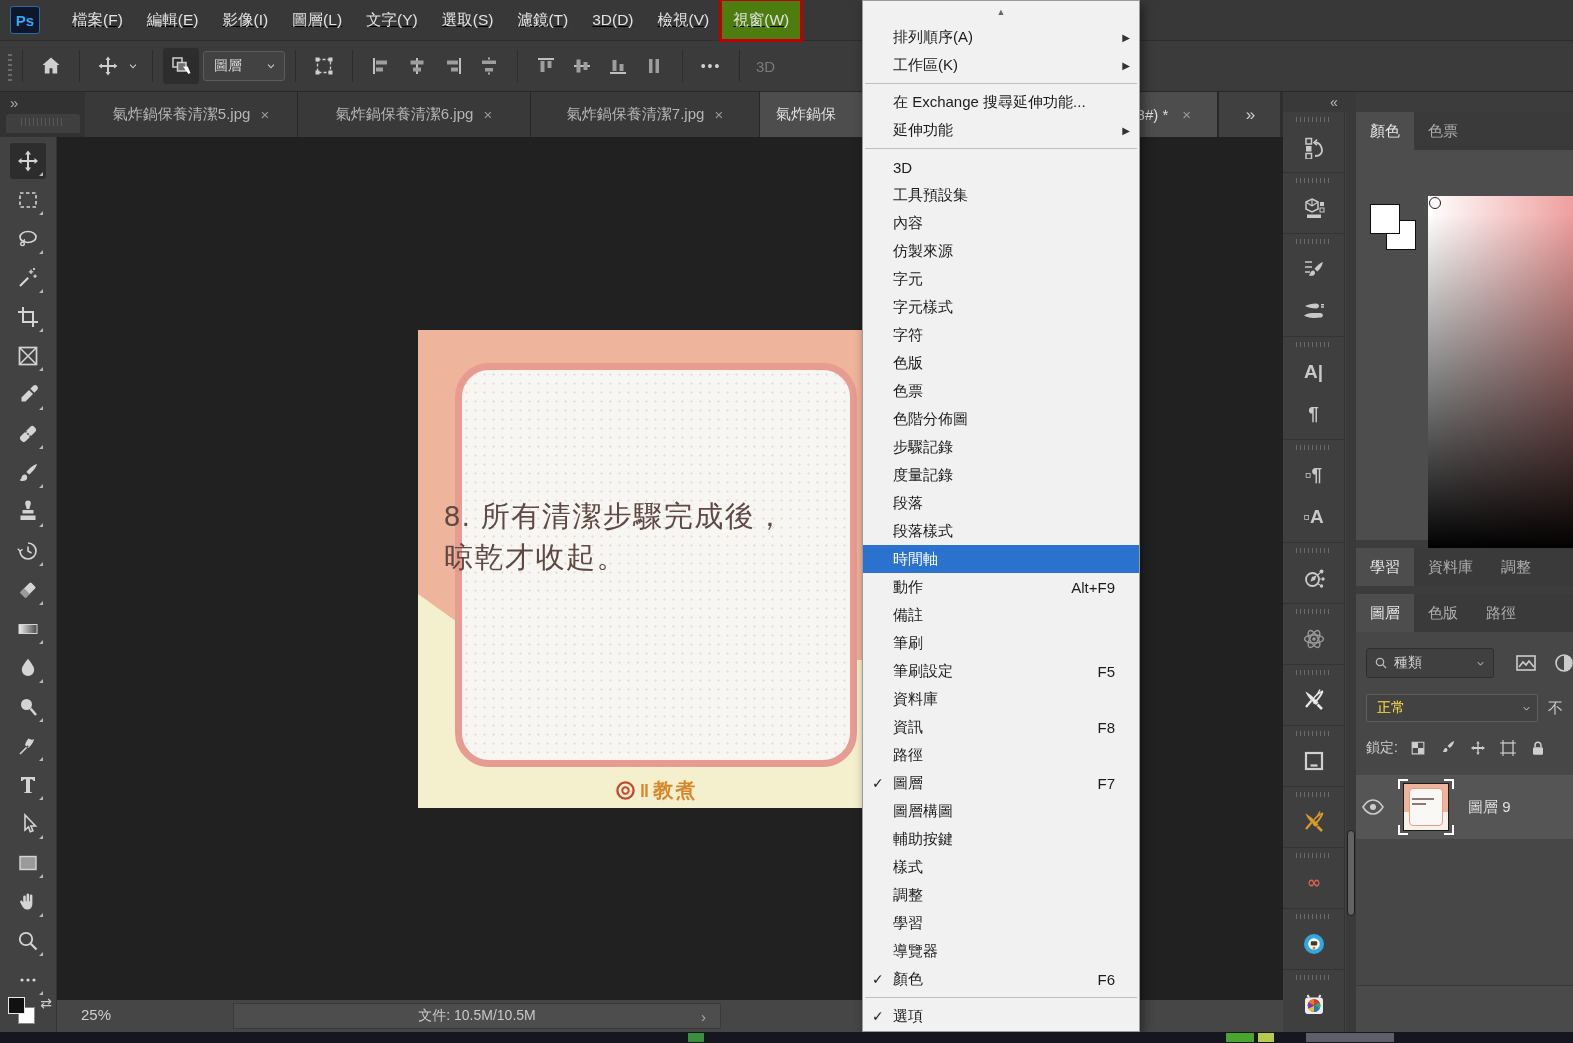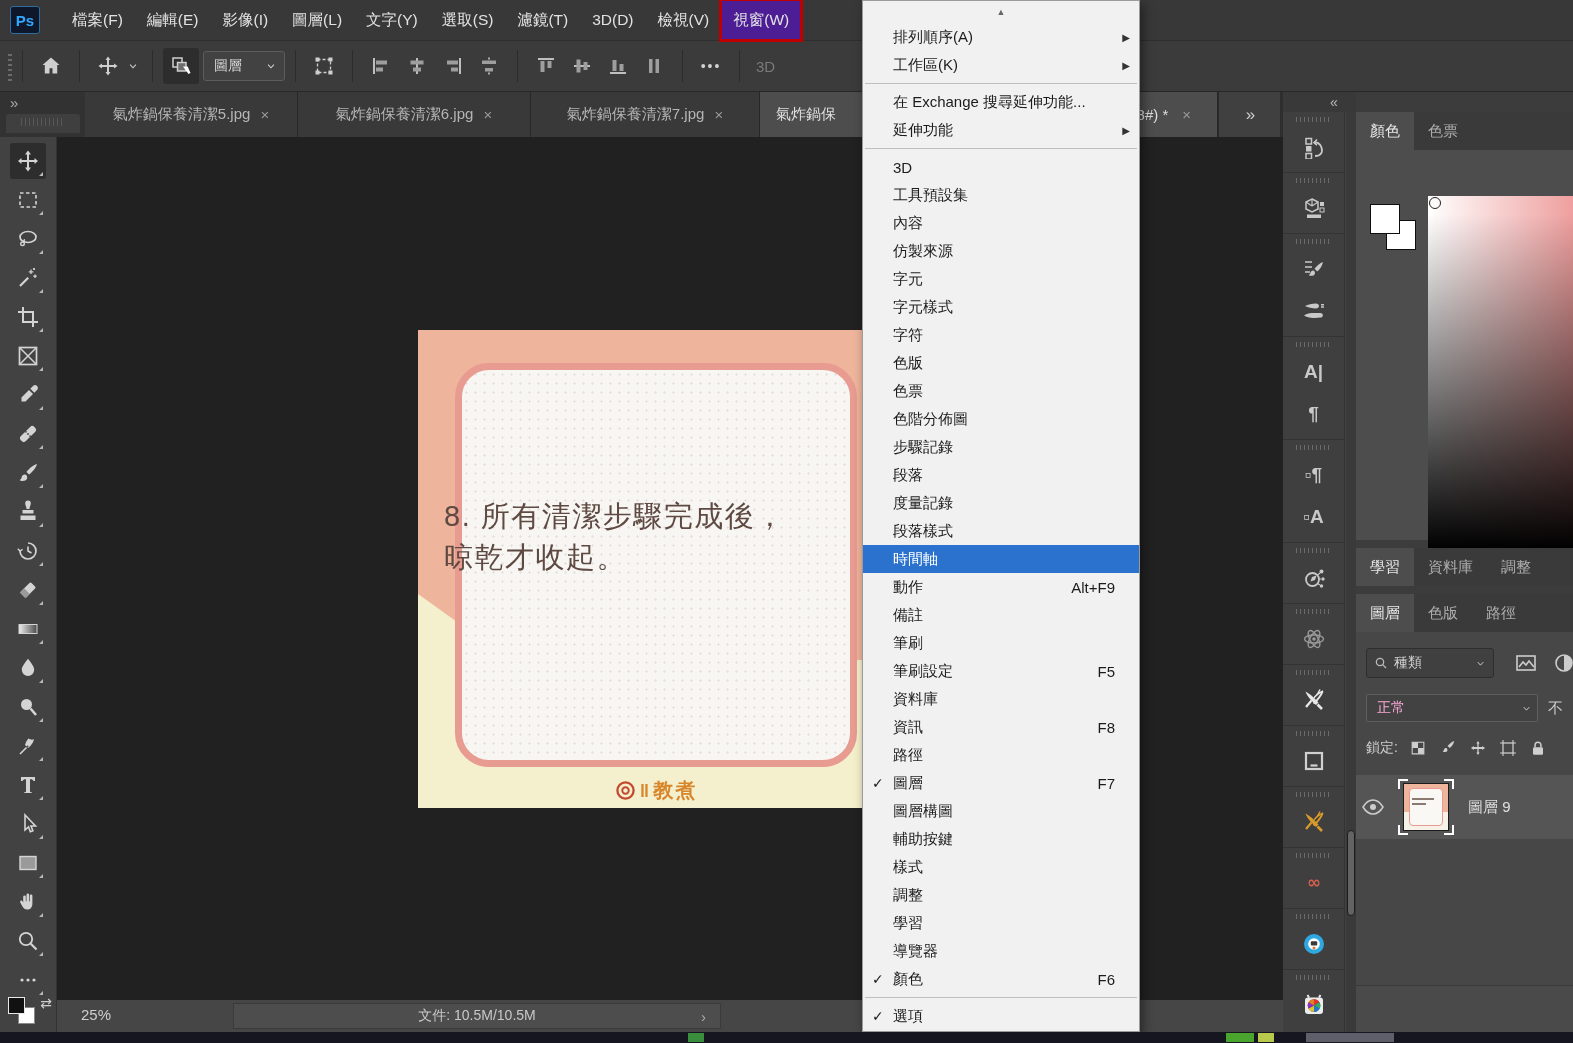--- a/index.html
+++ b/index.html
@@ -3,23 +3,23 @@
 <meta charset="utf-8">
 <style>
   * { margin:0; padding:0; box-sizing:border-box; }
   html,body { background:#1a1a1a; }
   body { font-family:"Liberation Sans","DejaVu Sans",sans-serif; }
   #root { position:relative; width:1573px; height:1043px; overflow:hidden; background:#212121; }
 
   
   #menubar { position:absolute; left:0; top:0; width:1573px; height:40px; background:#383838; display:flex; align-items:center; z-index:50; }
   #ps-logo { width:30px; height:28px; margin-left:10px; background:#0f172a; border:1px solid #2d6e9e; border-radius:3px; color:#31a8ff; font-weight:bold; font-size:15px; display:flex; align-items:center; justify-content:center; }
-  #menubar-items { display:flex; margin-left:20px; height:100%; align-items:stretch; }
+  #menubar-items { display:flex; margin-left:20px; height:100%; align-items:stretch;text-decoration:underline; }
   .menubar-item { display:flex; align-items:center; padding:0 12px; color:#e2e2e2; font-size:15.5px; cursor:default; }
-  .menubar-item.hl { background:#4c1d95; outline:3px solid #c00000; outline-offset:-1px; }
+  .menubar-item.hl { background:#4d7c0f; outline:3px solid #c00000; outline-offset:-1px; }
 
   
   #optionsbar { position:absolute; left:0; top:40px; width:1573px; height:52px; background:#3b3b3b; border-top:1px solid #2e2e2e; border-bottom:1px solid #282828; display:flex; align-items:center; z-index:40; }
   .vdots { width:4px; height:30px; margin-left:8px; background:repeating-linear-gradient(0deg,#6a6a6a 0 2px,transparent 2px 5px); }
   .ob-sep { width:1px; height:32px; background:#2c2c2c; margin:0 10px; }
   .ob-btn { width:36px; height:36px; display:flex; align-items:center; justify-content:center; border-radius:3px; }
   .ob-btn.toggled { background:#2d2d2d; }
   .ob-chev { width:16px; height:36px; display:flex; align-items:center; }
   #layer-select { height:30px; min-width:82px; background:#424242; border:1px solid #5c5c5c; border-radius:3px; color:#ddd; font-size:14px; display:flex; align-items:center; justify-content:space-between; padding:0 6px 0 10px; margin-left:4px; }
   #ob-3d { color:#7a7a7a; font-size:15px; margin-left:6px; }
@@ -90,21 +90,21 @@
   #color-swatches .sw.bg { left:16px; top:16px; }
   #color-field { position:absolute; left:72px; top:46px; width:145px; height:354px;
     background:linear-gradient(to top,#000,rgba(0,0,0,0) 95%),linear-gradient(to right,#fff,#ee9f9e); }
   #color-cursor { position:absolute; left:1px; top:1px; width:12px; height:12px; border:1.5px solid #222; border-radius:50%; }
   #mid-tabs { top:456px; }
   #layer-tabs { top:502px; }
   #layers-body { position:absolute; left:0; top:540px; width:217px; height:411px; background:#474747; }
   #filter-field { position:absolute; left:10px; top:16px; width:128px; height:30px; background:#404040; border:1px solid #2e2e2e; border-radius:3px; display:flex; align-items:center; gap:5px; padding:0 6px; color:#d5d5d5; font-size:14px; }
   #filter-field .grow { flex:1; }
   .hdr-ic { position:absolute; top:19px; }
-  #blend-select { position:absolute; left:10px; top:62px; width:172px; height:28px; background:#424242; border:1px solid #5e5e5e; border-radius:2px; display:flex; align-items:center; justify-content:space-between; padding:0 4px 0 10px; color:#f9a8d4; font-size:14px;gap:48px; }
+  #blend-select { position:absolute; left:10px; top:62px; width:172px; height:28px; background:#424242; border:1px solid #5e5e5e; border-radius:2px; display:flex; align-items:center; justify-content:space-between; padding:0 4px 0 10px; color:#fde047; font-size:14px;gap:48px; }
   #opacity-label { position:absolute; left:192px; top:67px; color:#ccc; font-size:15px; }
   #lock-row { position:absolute; left:10px; top:102px; width:207px; height:28px; display:flex; align-items:center; gap:10px; color:#ccc; font-size:14px; }
   #layer-row { position:absolute; left:0; top:143px; width:217px; height:64px; background:#555; display:flex; align-items:center; }
   #layer-row .eyebox { width:34px; display:flex; justify-content:center; }
   .thumb-wrap { position:relative; width:56px; height:56px; margin-left:8px; }
   .thumb-wrap .br { position:absolute; width:10px; height:10px; border:2px solid #fff; }
   .thumb-wrap .br.tl { left:0; top:0; border-right:none; border-bottom:none; }
   .thumb-wrap .br.tr { right:0; top:0; border-left:none; border-bottom:none; }
   .thumb-wrap .br.bl { left:0; bottom:0; border-right:none; border-top:none; }
   .thumb-wrap .br.br2 { right:0; bottom:0; border-left:none; border-top:none; }
@@ -869,24 +869,24 @@
       <div class="menu-row">
         <span class="lbl">色票</span>
       </div>
       <div class="menu-row">
         <span class="lbl">色階分佈圖</span>
       </div>
       <div class="menu-row">
         <span class="lbl">步驟記錄</span>
       </div>
       <div class="menu-row">
+        <span class="lbl">度量記錄</span>
+      </div>
+      <div class="menu-row">
         <span class="lbl">段落</span>
-      </div>
-      <div class="menu-row">
-        <span class="lbl">度量記錄</span>
       </div>
       <div class="menu-row">
         <span class="lbl">段落樣式</span>
       </div>
       <div class="menu-row hl">
         <span class="lbl">時間軸</span>
       </div>
       <div class="menu-row">
         <span class="lbl">動作</span>
         <span class="sc">Alt+F9</span>

